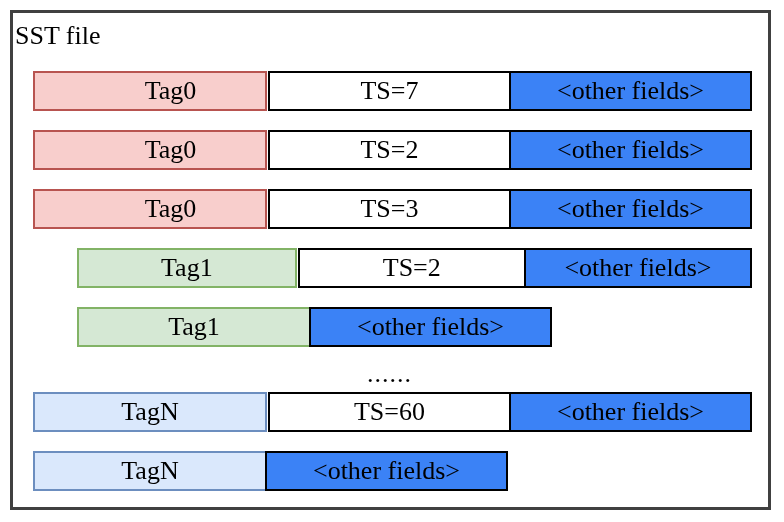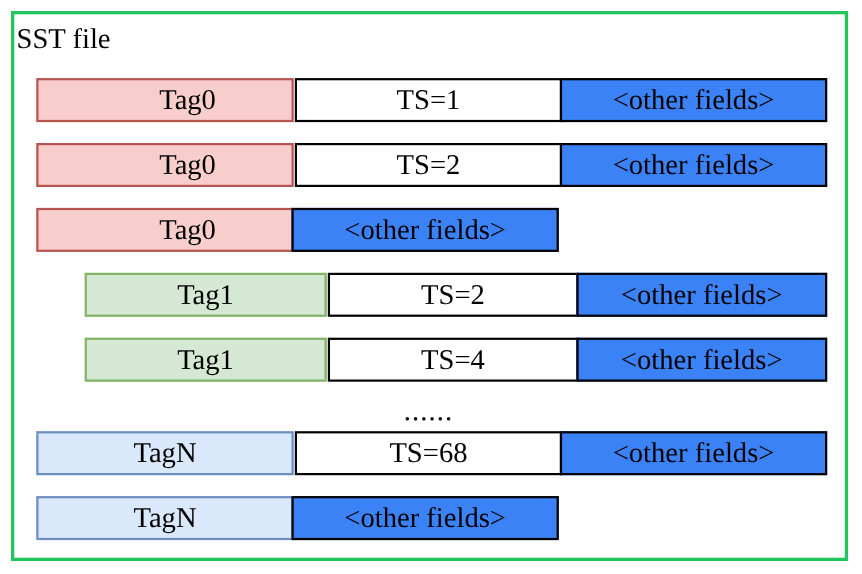--- a/index.html
+++ b/index.html
@@ -15,21 +15,21 @@
     font-family: "Liberation Serif", "DejaVu Serif", serif;
     color: #000000;
     overflow: hidden;
   }
   .frame {
     position: absolute;
     left: 10px;
     top: 10px;
     width: 761px;
     height: 500px;
-    border: 3px solid #22c55e;
+    border: 3px solid #404040;
     box-sizing: border-box;
   }
   .title {
     position: absolute;
     left: 2px;
     top: 8px;
     font-size: 26px;
     line-height: 30px;
     white-space: nowrap;
   }
@@ -95,52 +95,52 @@
 </style>
 </head>
 <body>
 
 <div class="stage">
   <div class="frame">
     <div class="title">SST file</div>
     <div class="rows">
   <div class="row">
     <div class="cell cell-tag tag-red">Tag0</div>
-    <div class="cell cell-ts">TS=1</div>
+    <div class="cell cell-ts">TS=7</div>
     <div class="cell cell-other">&lt;other fields&gt;</div>
   </div>
 
   <div class="row">
     <div class="cell cell-tag tag-red">Tag0</div>
     <div class="cell cell-ts">TS=2</div>
     <div class="cell cell-other">&lt;other fields&gt;</div>
   </div>
 
   <div class="row">
     <div class="cell cell-tag tag-red">Tag0</div>
+    <div class="cell cell-ts">TS=3</div>
     <div class="cell cell-other">&lt;other fields&gt;</div>
   </div>
 
   <div class="row">
     <div class="cell cell-tag tag-green">Tag1</div>
     <div class="cell cell-ts">TS=2</div>
     <div class="cell cell-other">&lt;other fields&gt;</div>
   </div>
 
   <div class="row">
     <div class="cell cell-tag tag-green">Tag1</div>
-    <div class="cell cell-ts">TS=4</div>
     <div class="cell cell-other">&lt;other fields&gt;</div>
   </div>
 
   <div class="dots-row">......</div>
 
   <div class="row">
     <div class="cell cell-tag tag-blue">TagN</div>
-    <div class="cell cell-ts">TS=68</div>
+    <div class="cell cell-ts">TS=60</div>
     <div class="cell cell-other">&lt;other fields&gt;</div>
   </div>
 
   <div class="row">
     <div class="cell cell-tag tag-blue">TagN</div>
     <div class="cell cell-other">&lt;other fields&gt;</div>
   </div>
 </div>
   </div>
 </div>

